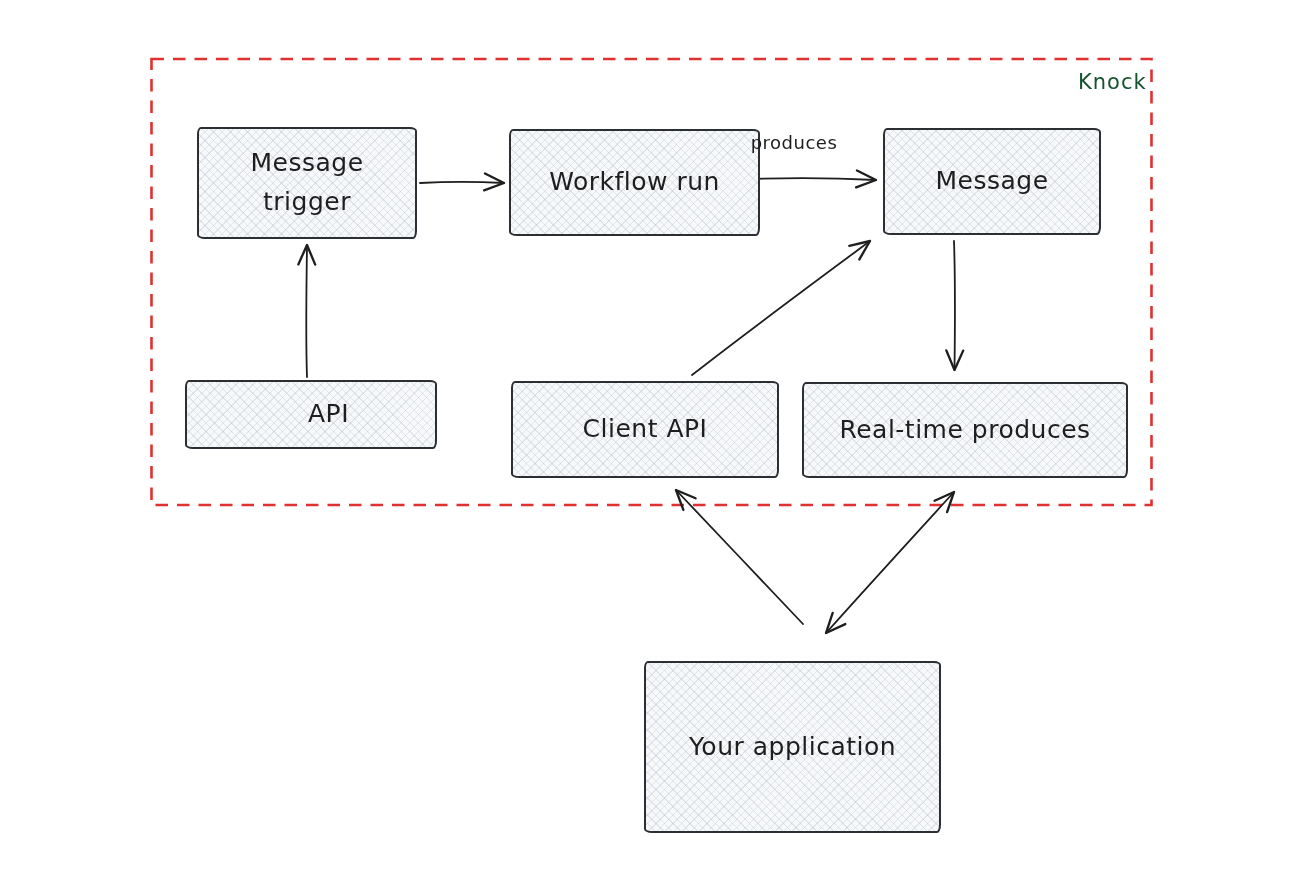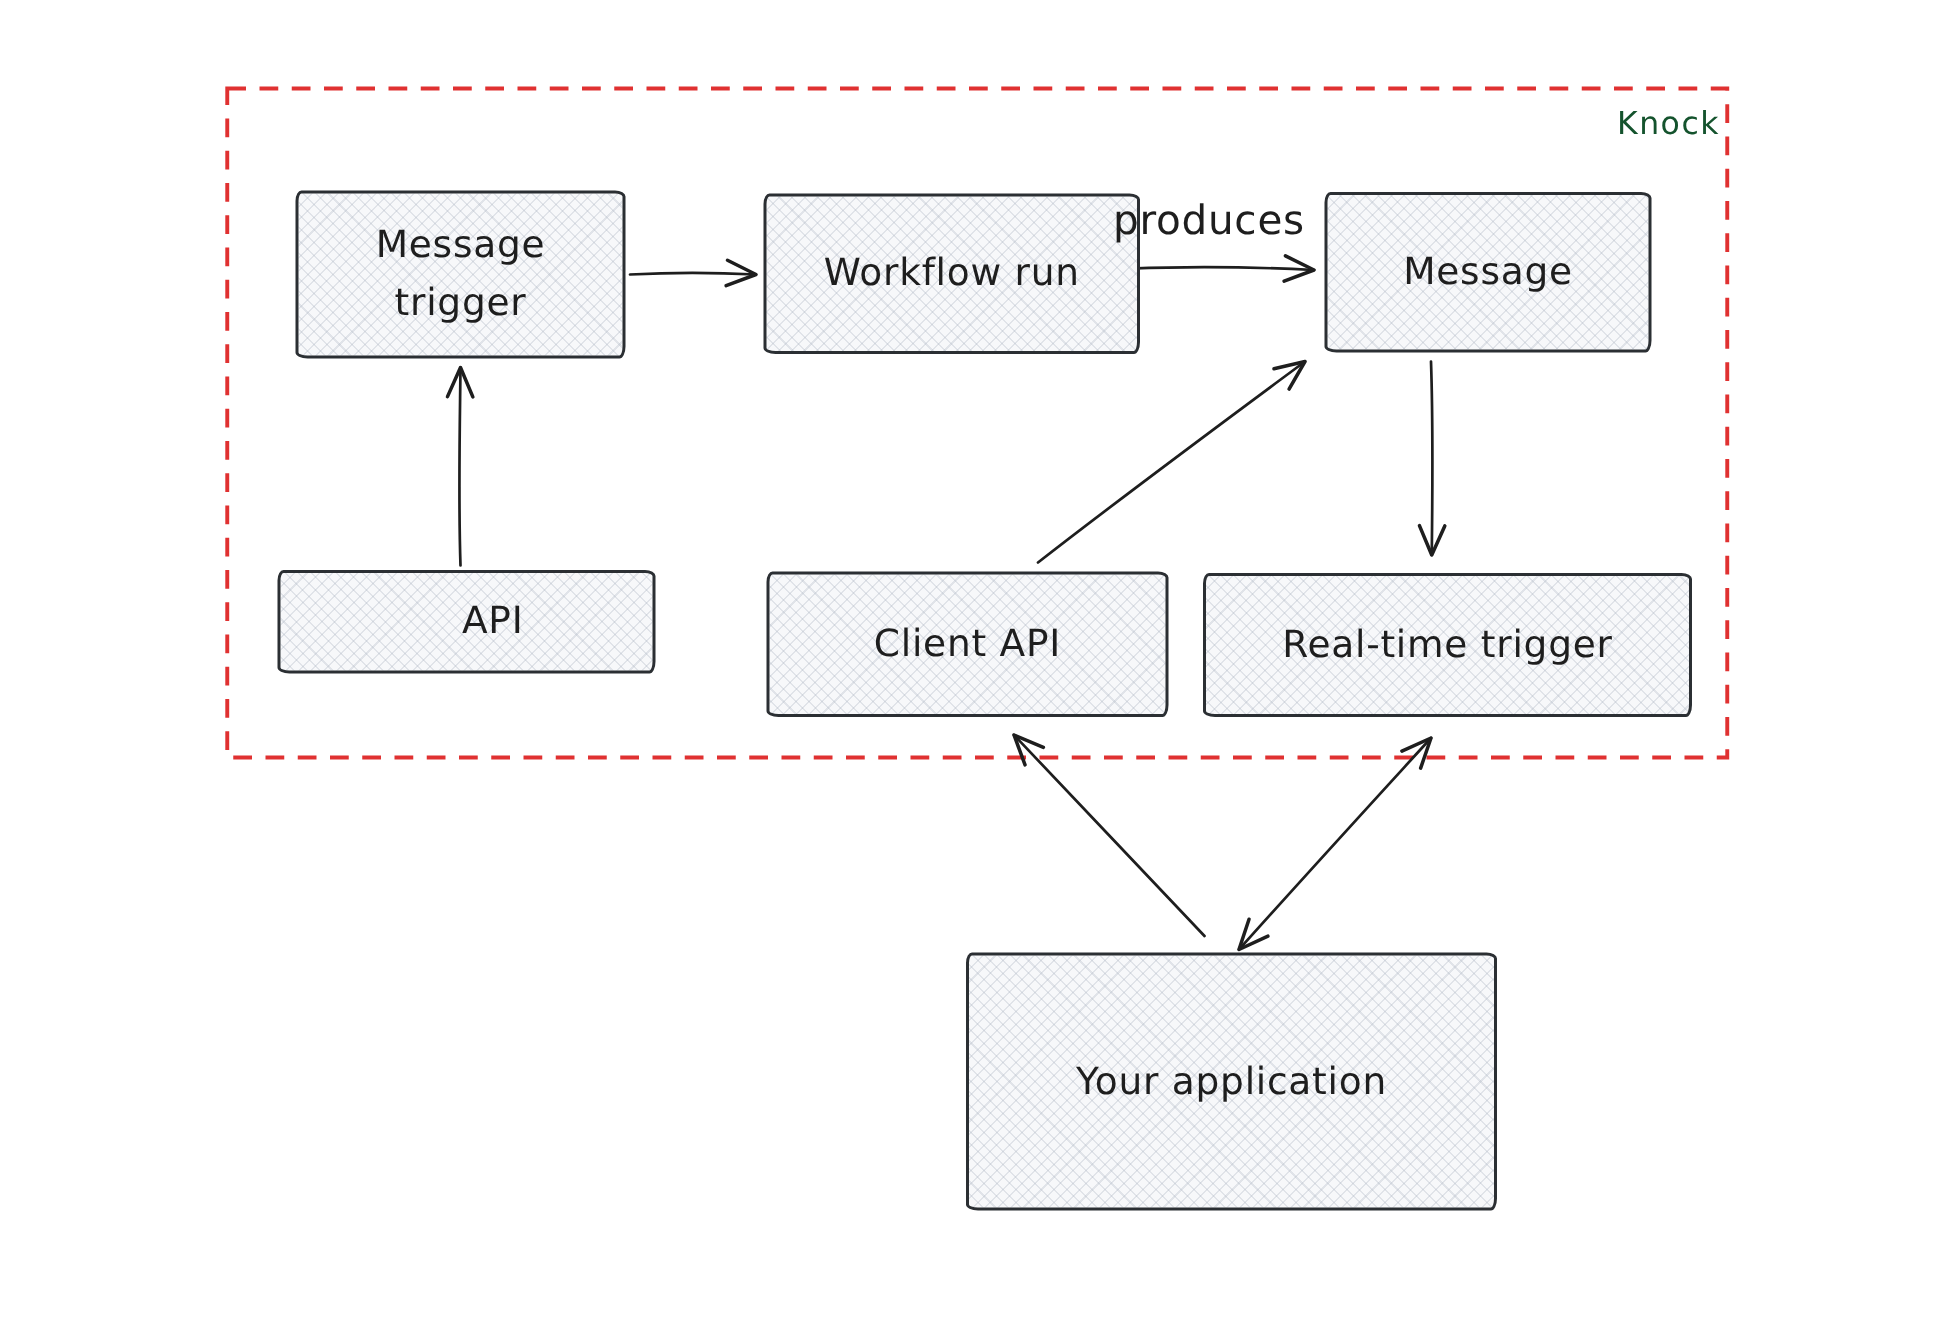--- a/index.html
+++ b/index.html
@@ -55,28 +55,28 @@
     color: #1e1e1e;
   }
   .node .label.wrap-narrow { max-width: 160px; }
 
   .n-trigger  { left: 197px; top: 127px; width: 220px; height: 112px; }
   .n-run      { left: 509px; top: 129px; width: 251px; height: 107px; }
   .n-message  { left: 883px; top: 128px; width: 218px; height: 107px; }
   .n-api      { left: 185px; top: 380px; width: 252px; height: 69px; padding-left: 35px;  }
   .n-client   { left: 511px; top: 381px; width: 268px; height: 97px;  }
   .n-realtime { left: 802px; top: 382px; width: 326px; height: 96px;  }
-  .n-yourapp  { left: 644px; top: 635px; width: 354px; height: 172px; }
+  .n-yourapp  { left: 644px; top: 661px; width: 297px; height: 172px; }
 
   .edge-label {
     position: absolute;
     left: 742px; top: 132px;
     width: 104px;
     text-align: center;
-    font-size: 27px;
+    font-size: 18px;
     letter-spacing: 0.5px;
     color: #1e1e1e;
   }
   .group-label {
     position: absolute;
     left: 1078px; top: 70px;
     font-size: 21px;
     letter-spacing: 1px;
     color: #14532d;
   }
@@ -124,21 +124,21 @@
 
   <div class="node n-api">
     <span class="label">API</span>
   </div>
 
   <div class="node n-client">
     <span class="label">Client API</span>
   </div>
 
   <div class="node n-realtime">
-    <span class="label">Real-time trigger</span>
+    <span class="label">Real-time produces</span>
   </div>
 
   <div class="node n-yourapp">
     <span class="label">Your application</span>
   </div>
 
   <div class="edge-label">produces</div>
 
   <div class="group-label">Knock</div>
 

